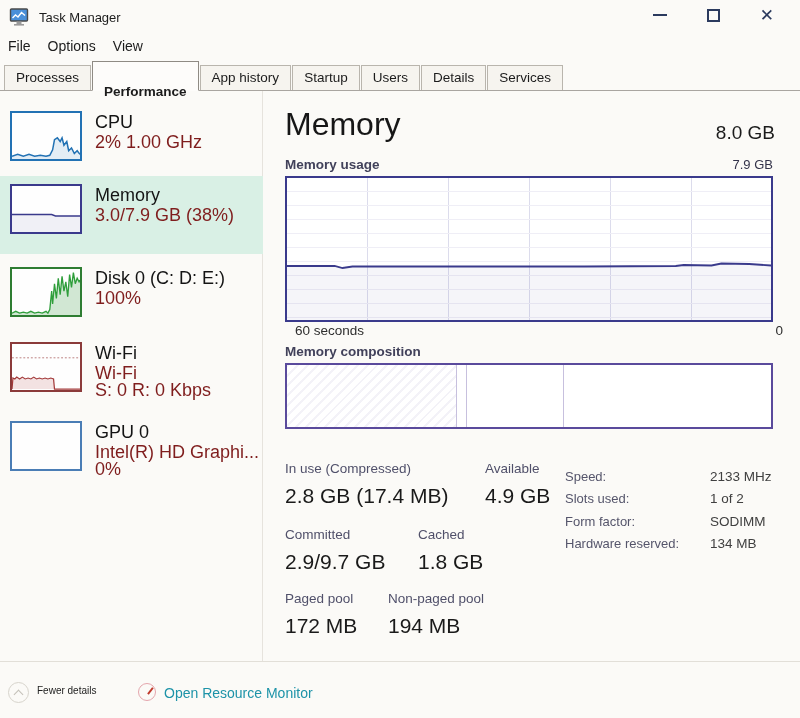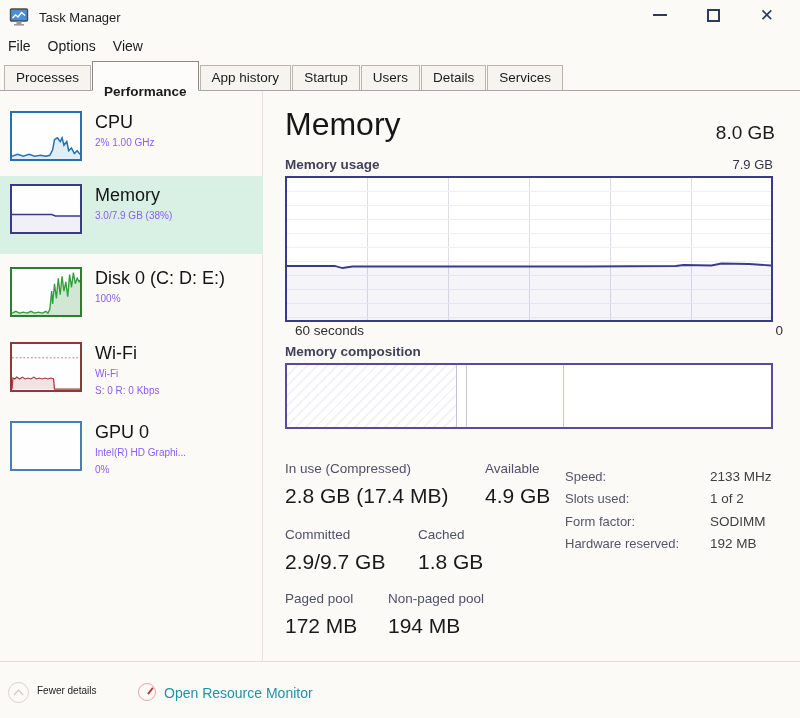--- a/index.html
+++ b/index.html
@@ -31,21 +31,21 @@
   .side-item.selected { background:#d9f0e5; }
   .thumb { width:72px; height:50px; background:#fefefe; flex:none; }
   .thumb svg { display:block; width:100%; height:100%; }
   .thumb-cpu { border:2px solid #2272b4; }
   .thumb-mem { border:2px solid #3a3a8c; }
   .thumb-disk { border:2px solid #2e7d32; }
   .thumb-wifi { border:2px solid #8b3a3a; }
   .thumb-gpu { border:2px solid #4a7db5; }
   .side-text { margin-left:13px; }
   .side-title { font-size:18px; color:#141414; line-height:23px; }
-  .side-line { font-size:10px; color:#8b5cf6; line-height:17px; }
+  .side-line { font-size:18px; color:#7f1d1d; line-height:17px; }
 
   
   .main-title { position:absolute; left:285px; top:106px; font-size:32px; font-weight:300; color:#161616; }
   .main-total { position:absolute; right:25px; top:122px; font-size:19px; color:#1b1b1b; }
 
   .usage-head { position:absolute; left:285px; top:157px; width:488px; display:flex; justify-content:space-between; }
   .sec-label { font-size:13.5px; font-weight:600; color:#41415a; }
   .axis-val  { font-size:13px; color:#33334a; }
 
   .usage-chart { position:absolute; left:285px; top:176px; width:488px; height:146px; border:2px solid #3a3a8c; background:
@@ -236,21 +236,21 @@
     <div class="detail-row">
       <span class="dl">Slots used:</span>
       <span class="dv">1 of 2</span>
     </div>
     <div class="detail-row">
       <span class="dl">Form factor:</span>
       <span class="dv">SODIMM</span>
     </div>
     <div class="detail-row">
       <span class="dl">Hardware reserved:</span>
-      <span class="dv">192 MB</span>
+      <span class="dv">134 MB</span>
     </div>
   </div>
 
   <div class="footer">
     <div class="chev-circle">
       <div class="chev-up"></div>
     </div>
     <span class="fewer-label">Fewer details</span>
     <div class="gauge-circle">
       <div class="gauge-needle"></div>

